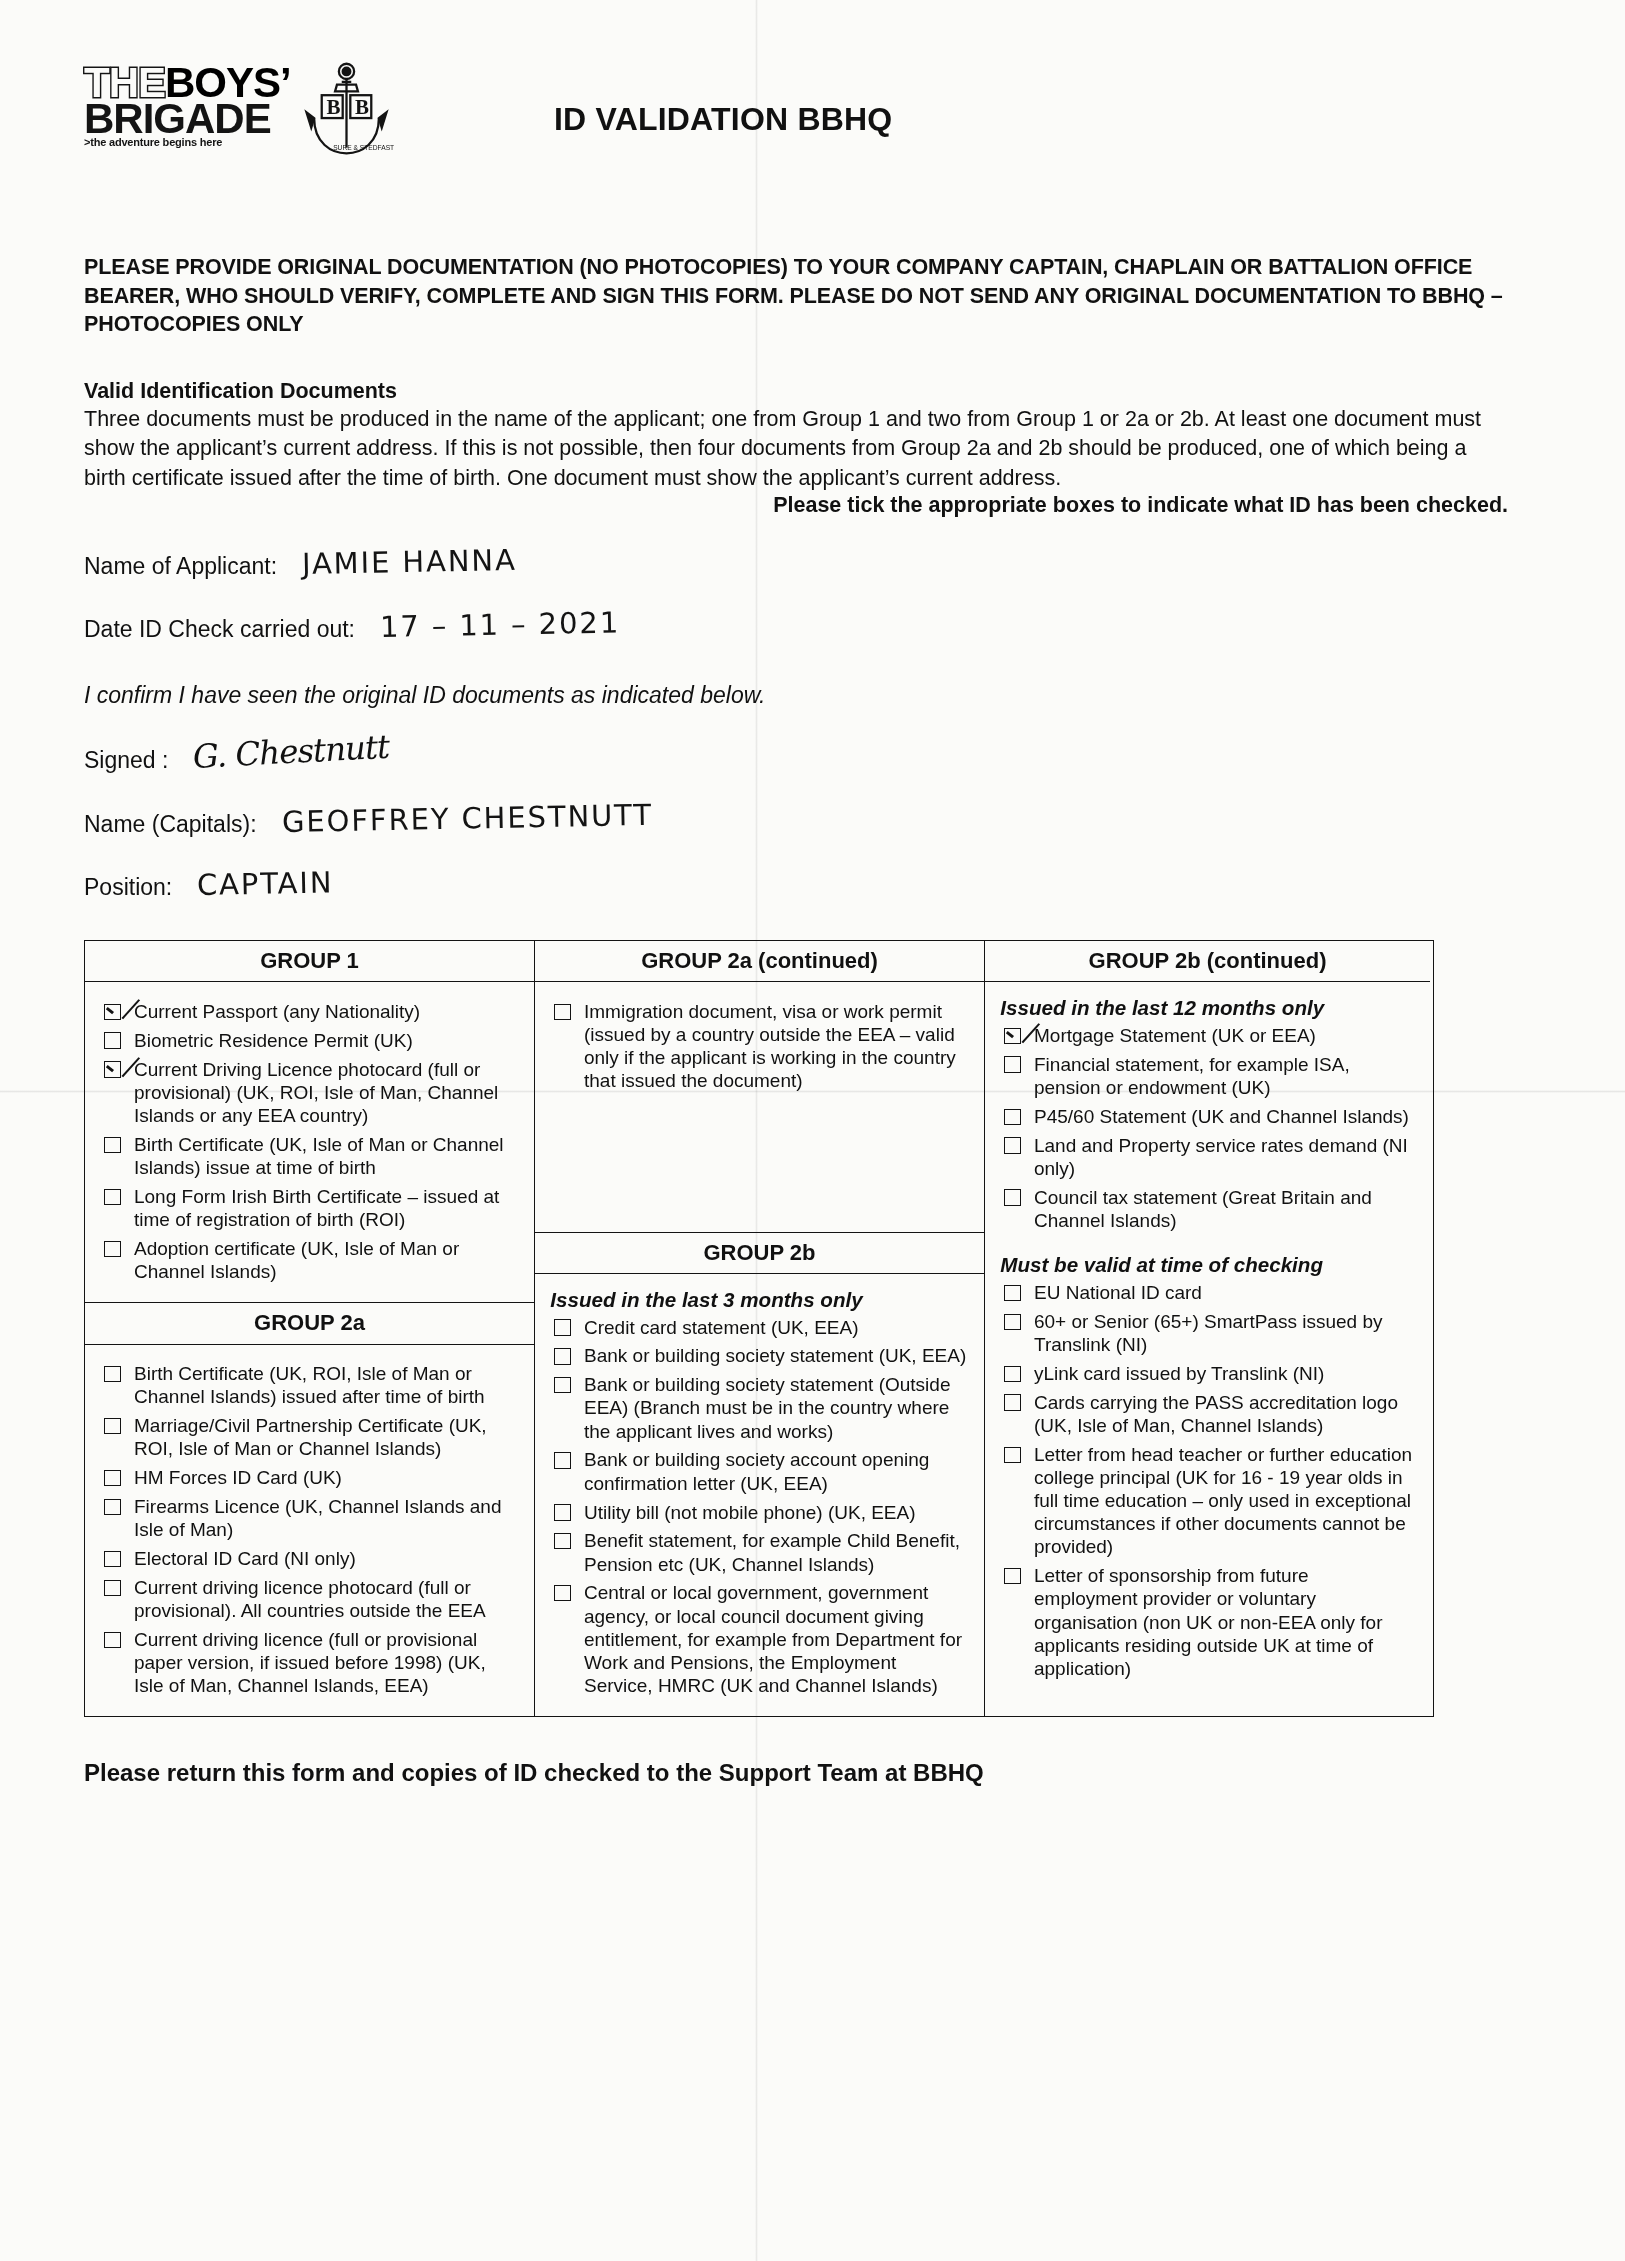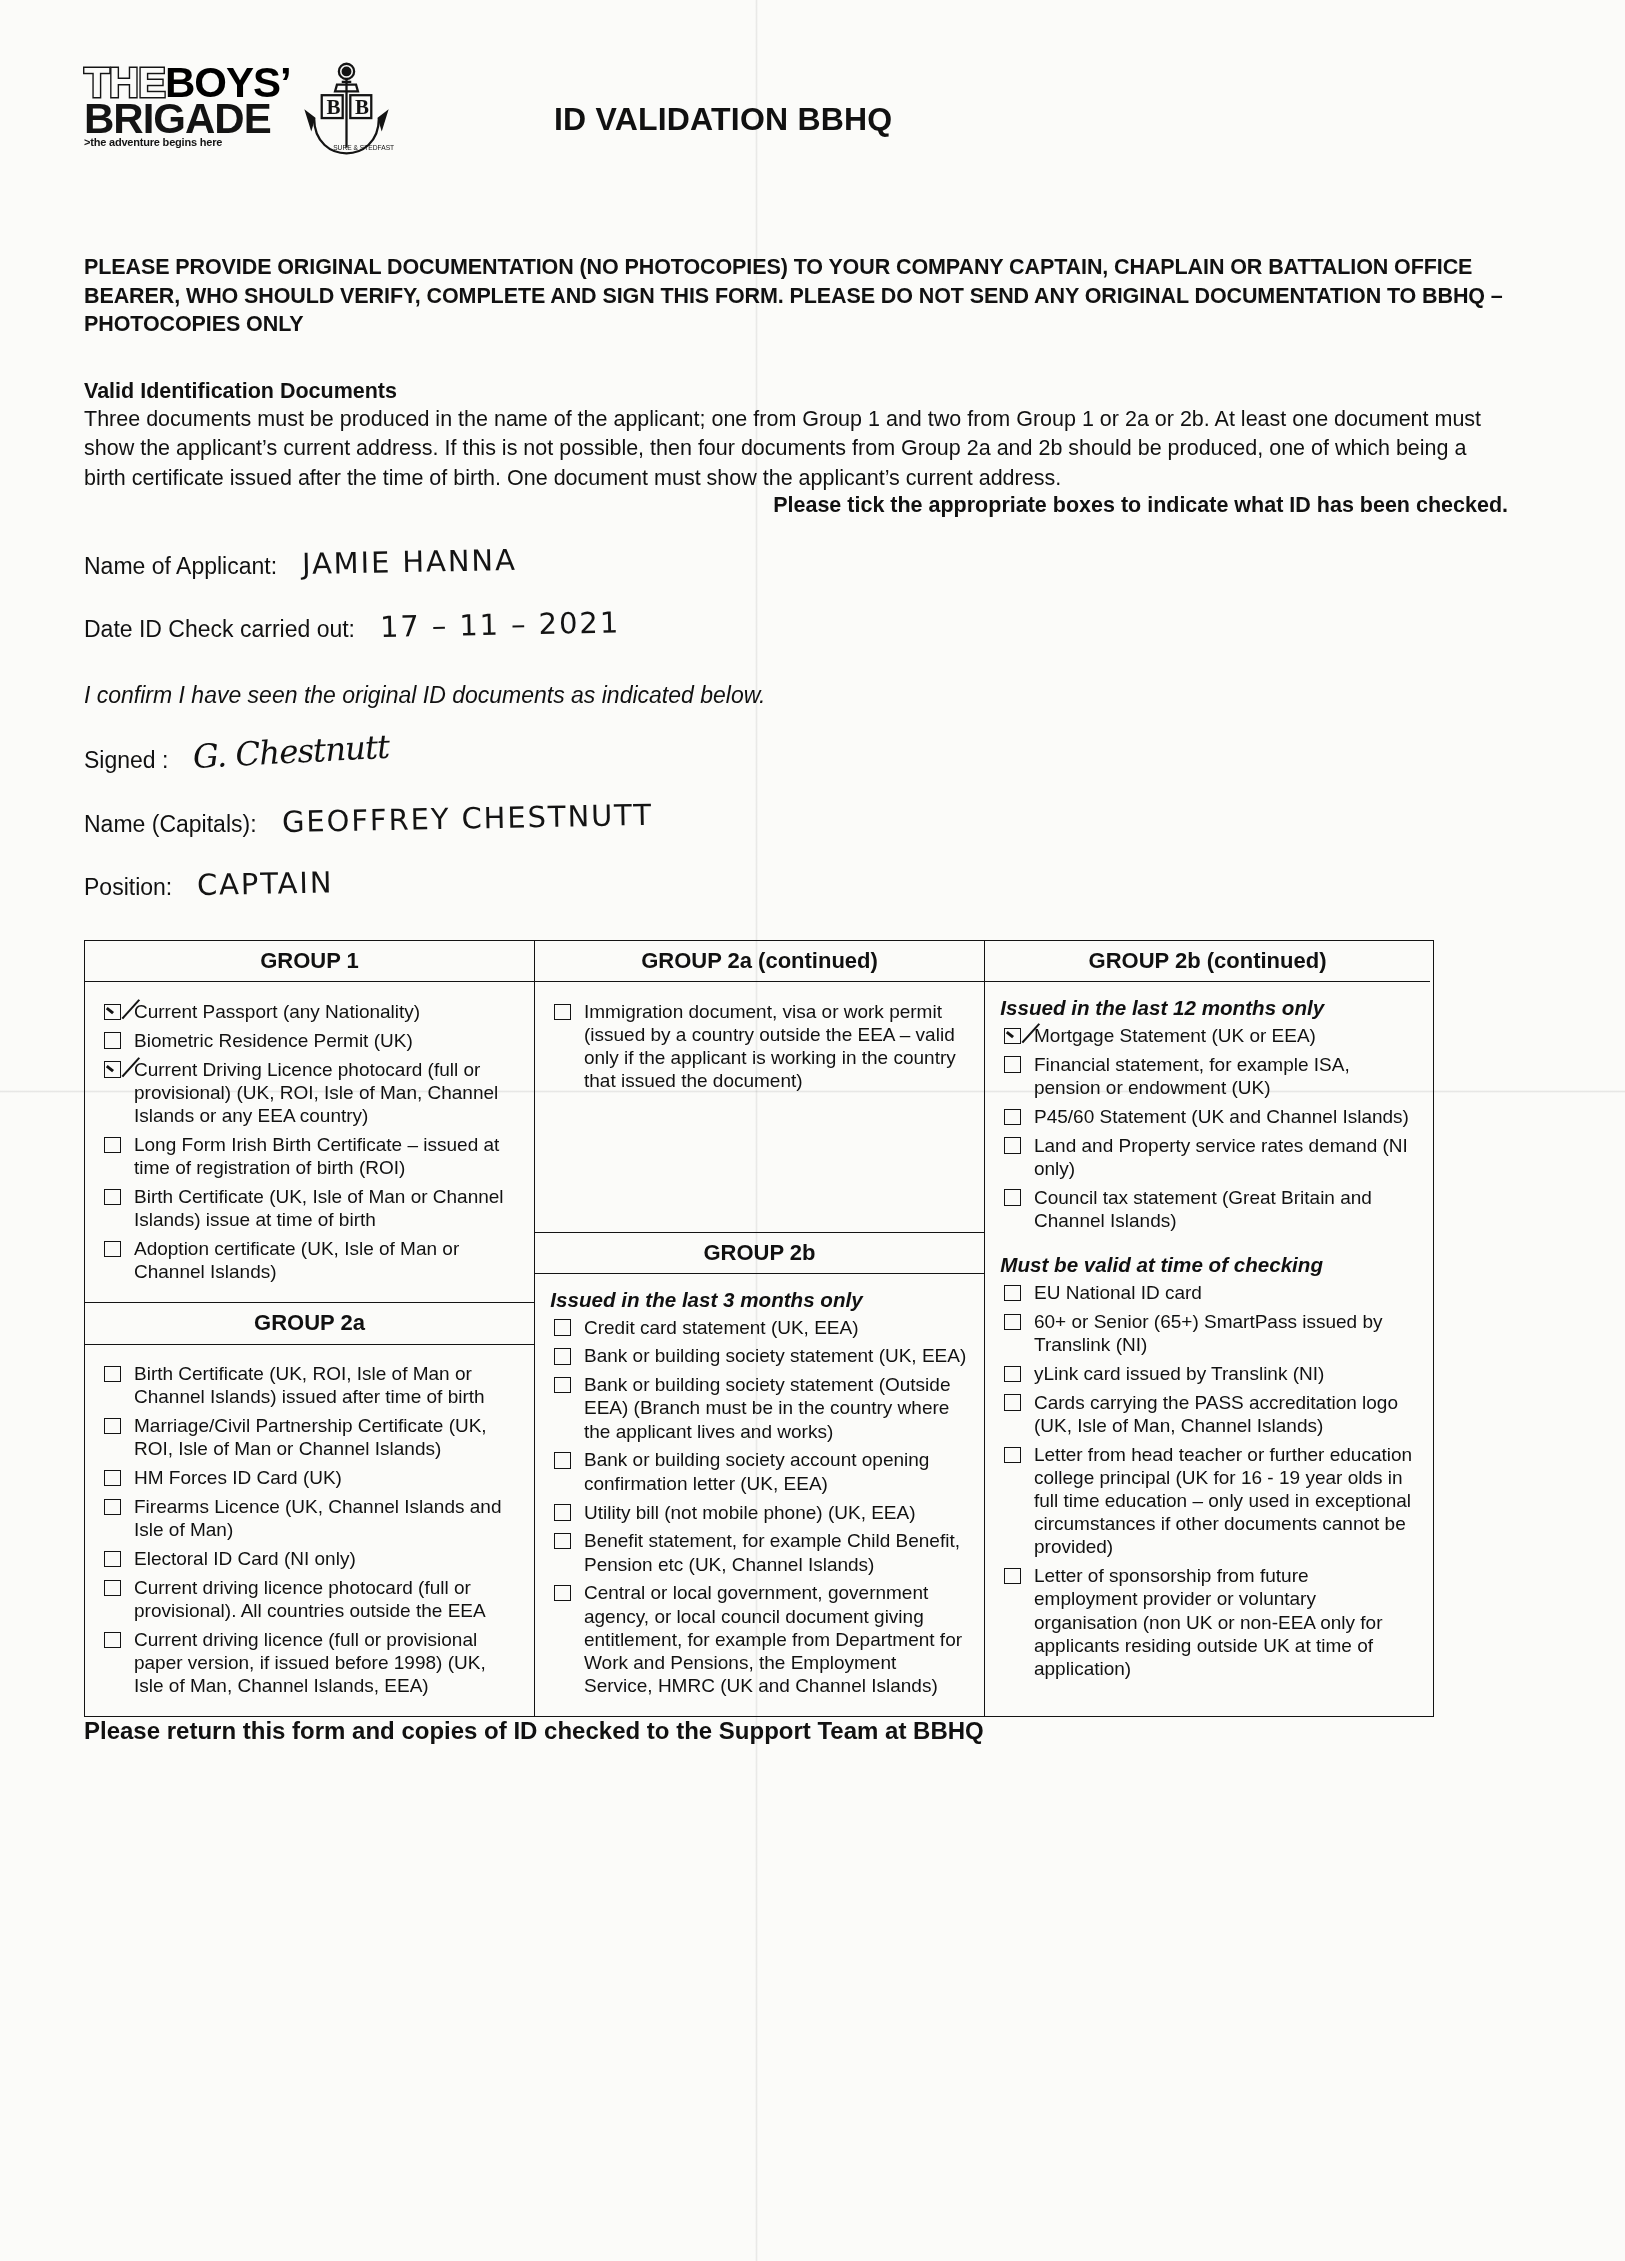--- a/index.html
+++ b/index.html
@@ -230,20 +230,21 @@
     width: 7.6px;
     height: 2.9px;
     background: #141414;
     transform: rotate(38deg);
   }
   .item-text { flex: 1 1 auto; }
   .spacer-fill { flex: 1; }
 
   
   .footer {
+    margin-top: 42px;
     font-size: 24px;
     font-weight: bold;
   }
 </style>
 </head>
 <body>
 
 <div class="page">
   <div class="fold-v" style="left:755px;"></div>
   <div class="fold-h" style="top:1090px;"></div>
@@ -323,25 +324,25 @@
               <li>
                 <span class="cb"></span>
                 <span class="item-text">Biometric Residence Permit (UK)</span>
               </li>
               <li>
                 <span class="cb checked"></span>
                 <span class="item-text">Current Driving Licence photocard (full or provisional) (UK, ROI, Isle of Man, Channel Islands or any EEA country)</span>
               </li>
               <li>
                 <span class="cb"></span>
+                <span class="item-text">Birth Certificate (UK, Isle of Man or Channel Islands) issue at time of birth</span>
+              </li>
+              <li>
+                <span class="cb"></span>
                 <span class="item-text">Long Form Irish Birth Certificate – issued at time of registration of birth (ROI)</span>
-              </li>
-              <li>
-                <span class="cb"></span>
-                <span class="item-text">Birth Certificate (UK, Isle of Man or Channel Islands) issue at time of birth</span>
               </li>
               <li>
                 <span class="cb"></span>
                 <span class="item-text">Adoption certificate (UK, Isle of Man or Channel Islands)</span>
               </li>
             </ul>
         </div>
         <div class="spacer-fill"></div>
         <div class="grp-head spaced">GROUP 2a</div>
         <div class="panel flexgrow">

